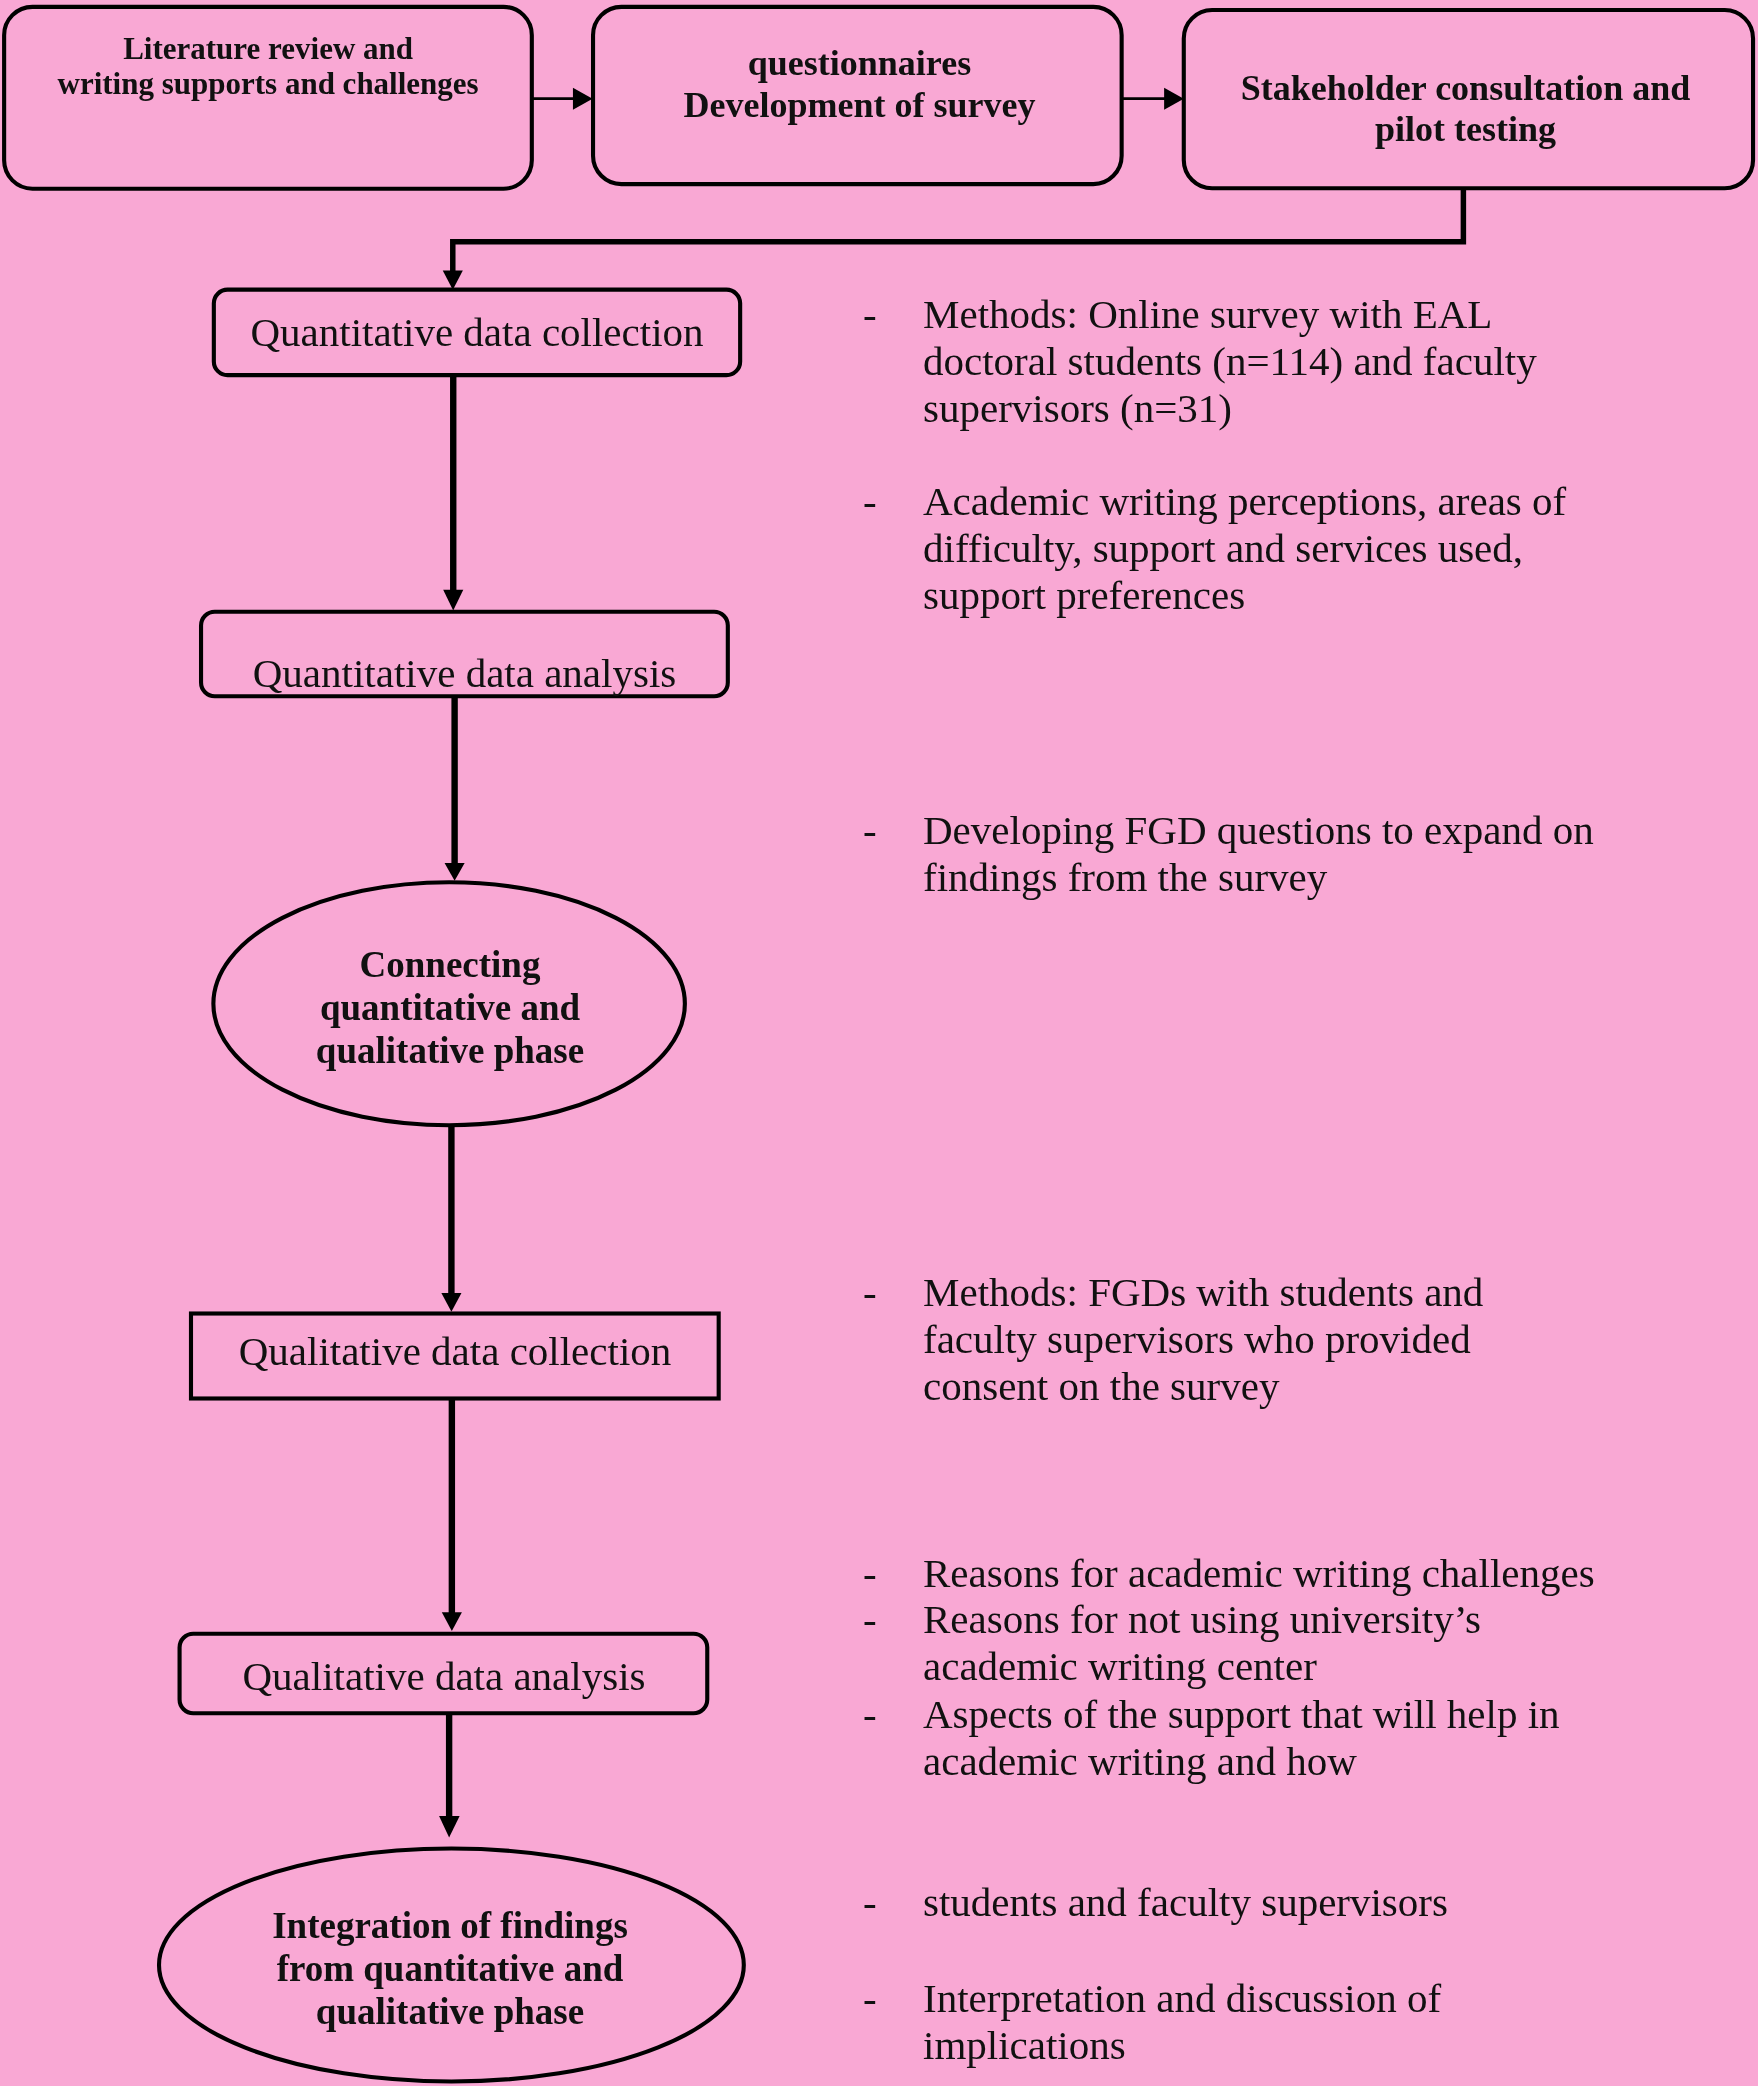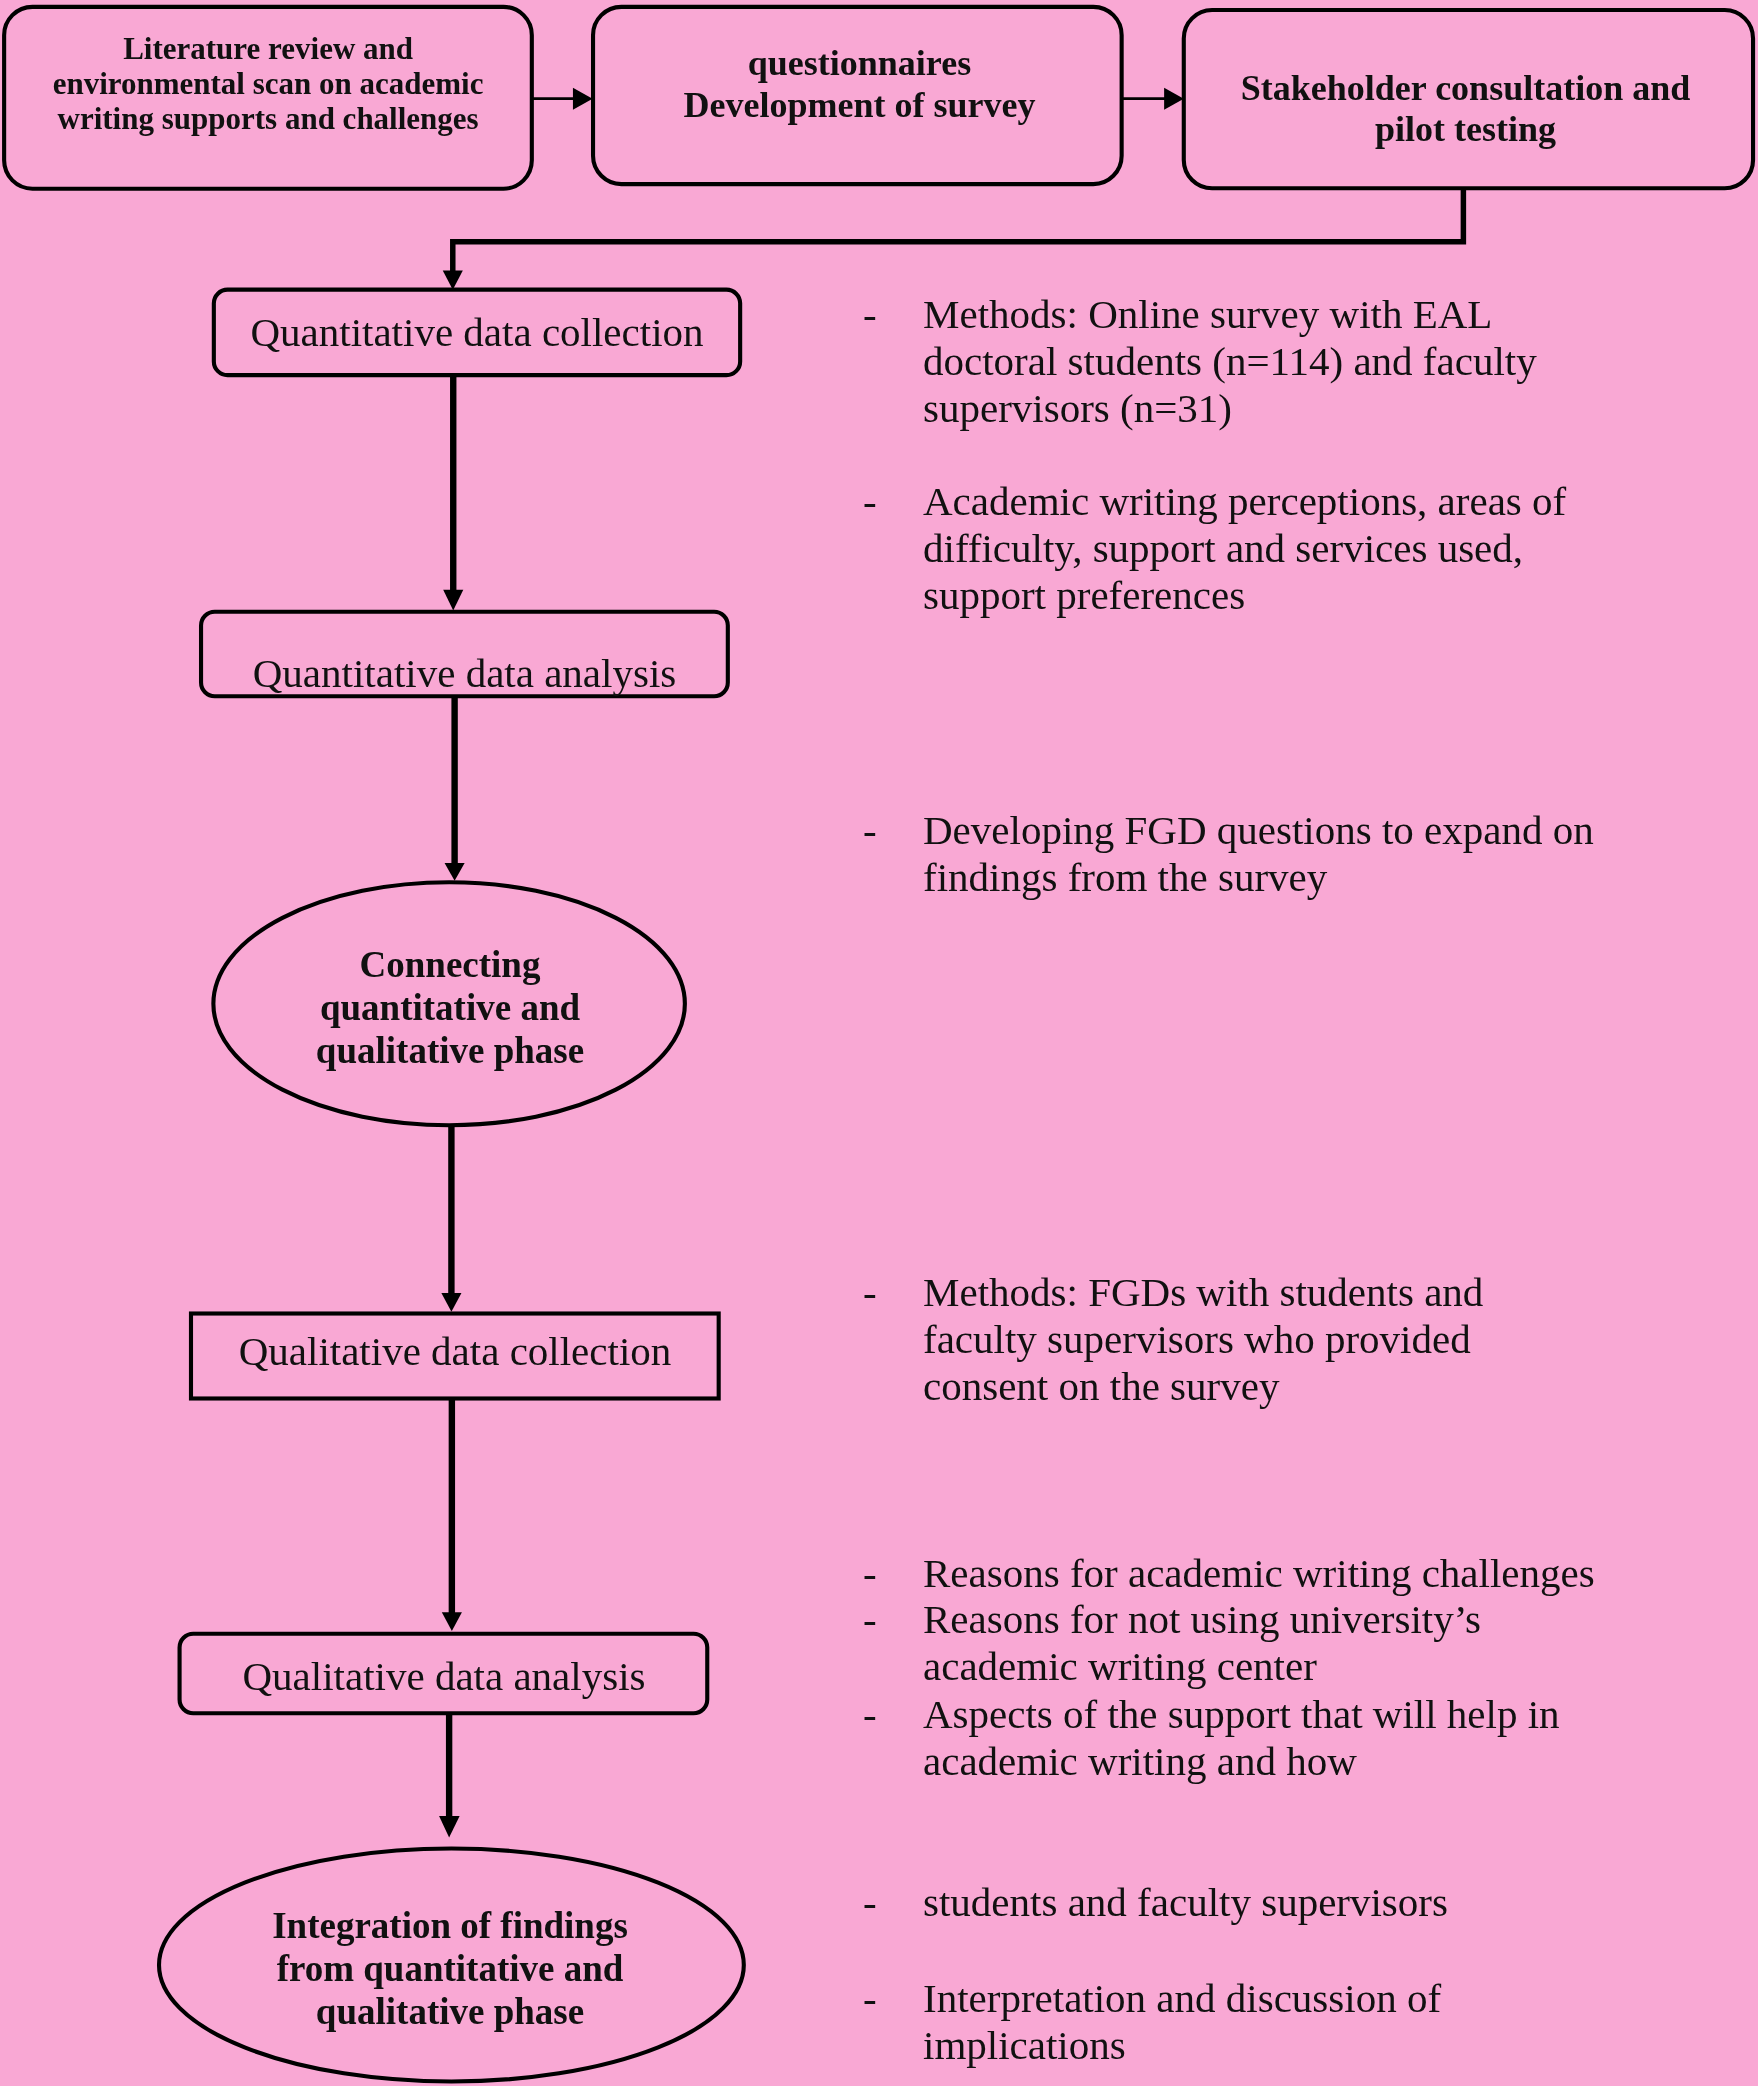--- a/index.html
+++ b/index.html
@@ -75,21 +75,20 @@
 
       <g fill="none" stroke-width="14">
         <line x1="983" y1="3750" x2="983" y2="3982"></line>
       </g>
       <polygon points="961,3975 1006,3975 983,4022" stroke="none"></polygon>
     </g>
   </svg>
 
   <div class="node-label bold-label" style="left:4.1px;top:31px;width:528px;font-size:31px;line-height:35px;">
     <span class="ln">Literature review and</span>
-    <span class="ln">environmental scan on academic</span>
     <span class="ln">writing supports and challenges</span>
   </div>
 
   <div class="node-label bold-label" style="left:595px;top:42px;width:529px;font-size:36px;line-height:42px;">
     <span class="ln">questionnaires</span>
     <span class="ln">Development of survey</span>
   </div>
 
   <div class="node-label bold-label" style="left:1181px;top:68px;width:569px;font-size:36px;line-height:41px;">
     <span class="ln">Stakeholder consultation and</span>

